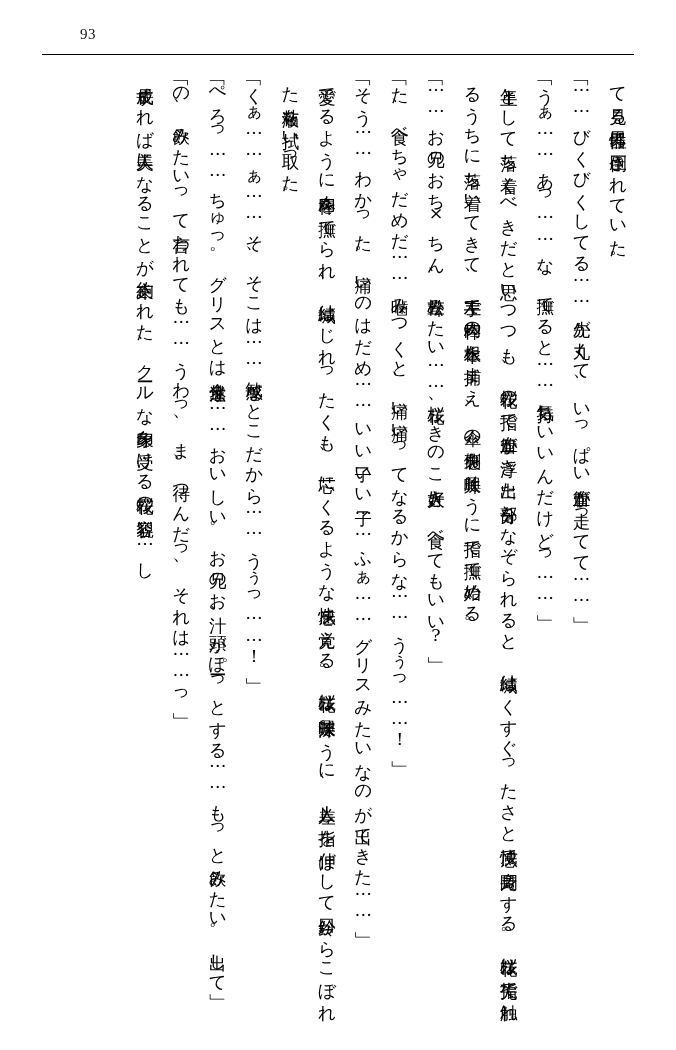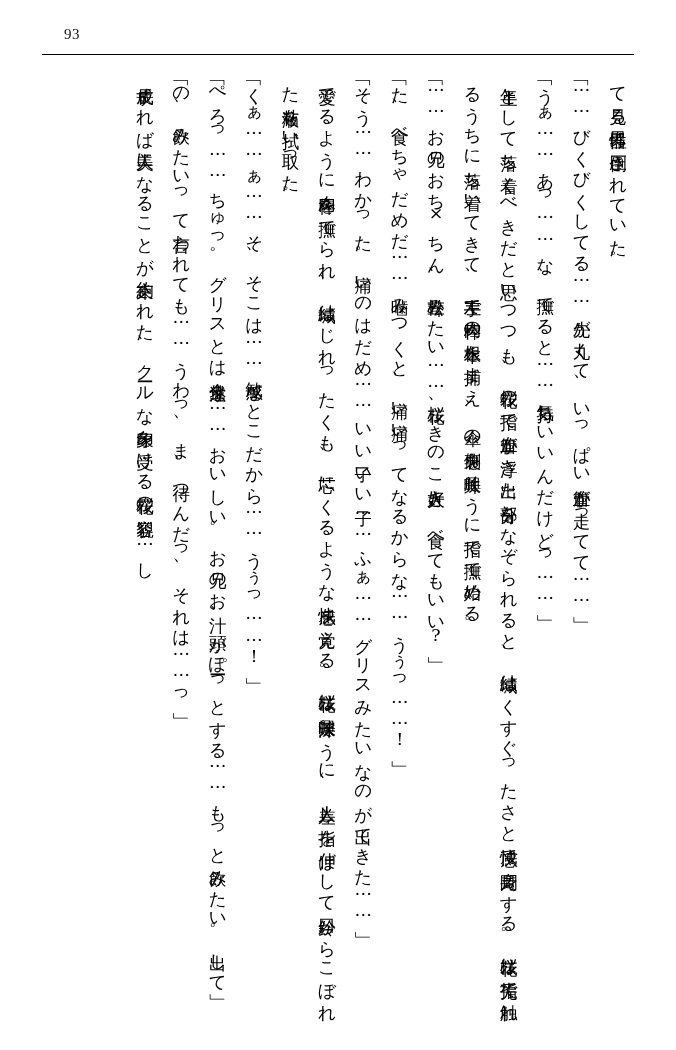--- a/index.html
+++ b/index.html
@@ -18,21 +18,21 @@
   .page {
     position: relative;
     width: 676px;
     height: 1050px;
     box-sizing: border-box;
     background: #fff;
   }
   .page-number {
     position: absolute;
     top: 26px;
-    left: 64px;
+    left: 80px;
     font-size: 15px;
     font-family: "Liberation Serif", "DejaVu Serif", serif;
     letter-spacing: 0.5px;
     color: #111;
   }
   .rule {
     position: absolute;
     top: 54px;
     left: 42px;
     width: 592px;

